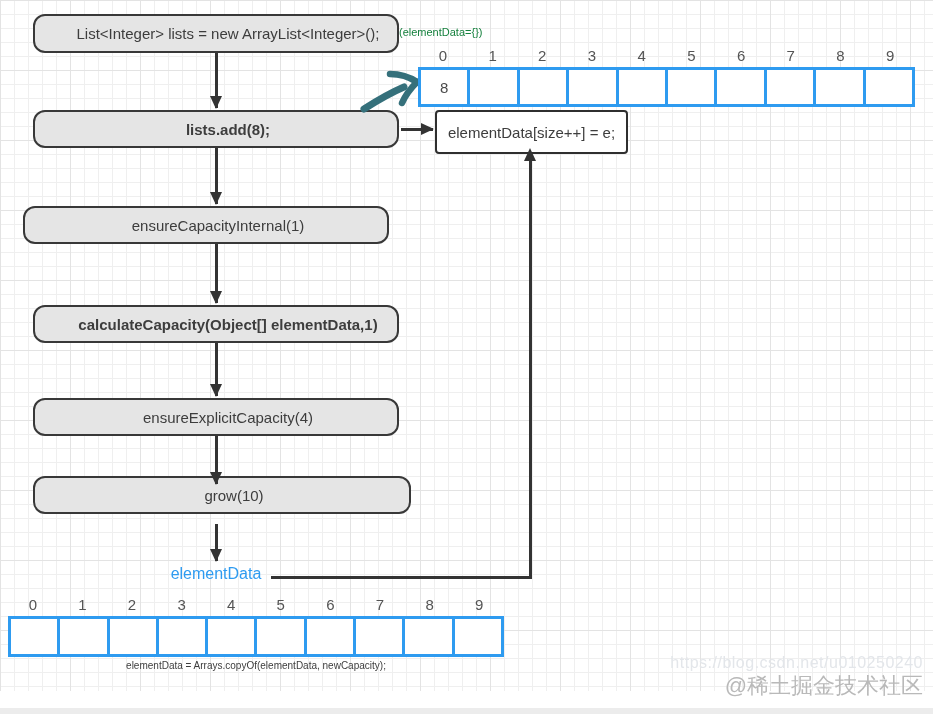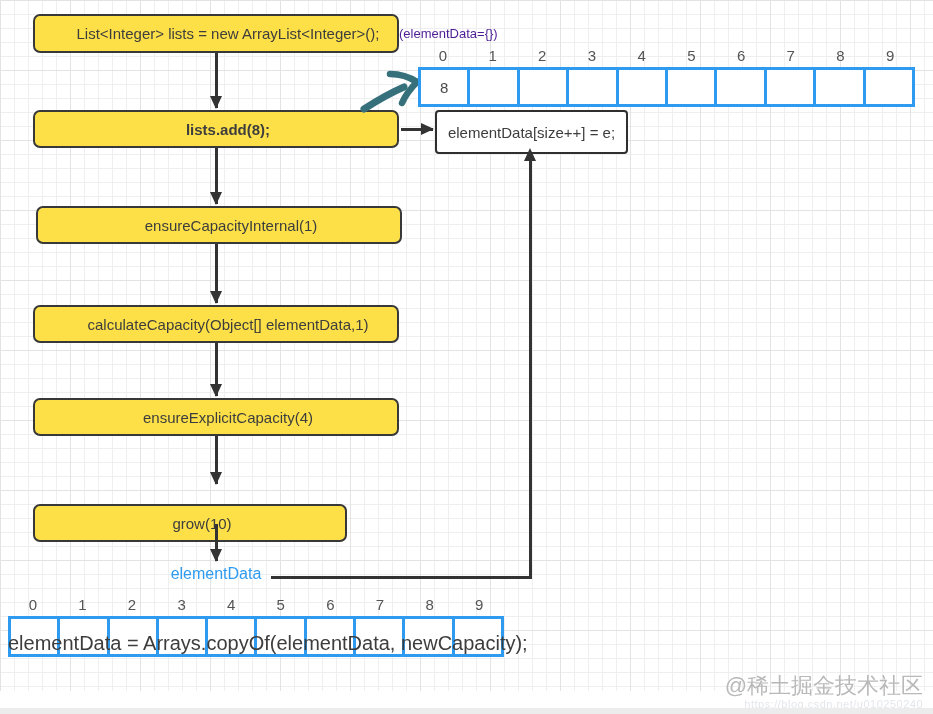--- a/index.html
+++ b/index.html
@@ -14,54 +14,54 @@
     background-image:
       linear-gradient(to right, #e3e3e3 1px, transparent 1px),
       linear-gradient(to bottom, #e3e3e3 1px, transparent 1px),
       linear-gradient(to right, #efefef 1px, transparent 1px),
       linear-gradient(to bottom, #efefef 1px, transparent 1px);
     background-size:70px 70px,70px 70px,14px 14px,14px 14px;
   }
   .bottom-bar{position:absolute;left:0;top:708px;width:933px;height:6px;background:#ececec;}
 
   .fbox{
-    position:absolute;box-sizing:border-box;background:#fde047;
-    border:2px solid #383838;border-radius:7px;
+    position:absolute;box-sizing:border-box;background:#e5e5e5;
+    border:2px solid #383838;border-radius:12px;
     display:flex;align-items:center;justify-content:center;
     font-size:15px;color:#3d3d3d;white-space:nowrap;padding-left:24px;
   }
   .b-declare{left:33px;top:14px;width:366px;height:39px;}
   .b-add{left:33px;top:110px;width:366px;height:38px;font-weight:bold;}
-  .b-eci{left:36px;top:206px;width:366px;height:38px;}
-  .b-calc{left:33px;top:305px;width:366px;height:38px;}
+  .b-eci{left:23px;top:206px;width:366px;height:38px;}
+  .b-calc{left:33px;top:305px;width:366px;height:38px;font-weight:bold;}
   .b-eec{left:33px;top:398px;width:366px;height:38px;}
-  .b-grow{left:33px;top:504px;width:314px;height:38px;}
+  .b-grow{left:33px;top:476px;width:378px;height:38px;}
   .b-assign{
     position:absolute;left:435px;top:110px;width:193px;height:44px;
     box-sizing:border-box;background:#fff;border:2.5px solid #2f2f2f;border-radius:4px;
     display:flex;align-items:center;justify-content:center;font-size:15px;color:#3d3d3d;white-space:nowrap;
   }
 
-  .red-note{position:absolute;left:399px;top:26px;font-size:13px;color:#4c1d95;white-space:nowrap;}
+  .red-note{position:absolute;left:399px;top:26px;font-size:11px;color:#15803d;white-space:nowrap;}
 
   
   .idx-row{position:absolute;display:flex;font-size:15px;color:#545454;}
   .idx-row span{flex:1;text-align:center;}
   .arr{position:absolute;box-sizing:border-box;display:flex;border:3px solid #2e9bf0;background:#fff;}
   .arr .cell{flex:1;display:flex;align-items:center;justify-content:center;font-size:15px;color:#4a4a4a;}
   .arr .cell:not(:last-child){border-right:3px solid #2e9bf0;}
   .top-idx{left:418px;top:47px;width:497px;height:17px;}
   .top-arr{left:418px;top:67px;width:497px;height:40px;}
   .bot-idx{left:8px;top:596px;width:496px;height:18px;}
   .bot-arr{left:8px;top:616px;width:496px;height:41px;}
 
   .ed-label{position:absolute;left:146px;top:565px;width:140px;text-align:center;
     font-size:16px;color:#2e9bf0;white-space:nowrap;}
-  .copy-stmt{position:absolute;left:8px;top:632px;width:496px;text-align:center;
-    font-size:20px;color:#3d3d3d;white-space:nowrap;}
+  .copy-stmt{position:absolute;left:8px;top:660px;width:496px;text-align:center;
+    font-size:10px;color:#3d3d3d;white-space:nowrap;}
 
   
   .varrow{position:absolute;width:2.5px;background:#333;}
   .varrow::after{content:"";position:absolute;left:-5.5px;bottom:-1px;width:0;height:0;
     border-left:6.5px solid transparent;border-right:6.5px solid transparent;border-top:13px solid #333;}
   .a1{left:215px;top:53px;height:55px;}
   .a2{left:215px;top:148px;height:56px;}
   .a3{left:215px;top:244px;height:59px;}
   .a4{left:215px;top:343px;height:53px;}
   .a5{left:215px;top:436px;height:48px;}
@@ -72,21 +72,21 @@
 
   
   .fb-h{position:absolute;left:271px;top:576px;width:261px;height:2.5px;background:#333;}
   .fb-v{position:absolute;left:529px;top:157px;width:2.5px;height:422px;background:#333;}
   .fb-head{position:absolute;left:524px;top:148px;width:0;height:0;
     border-left:6.5px solid transparent;border-right:6.5px solid transparent;border-bottom:13px solid #333;}
 
   .teal-arrow{position:absolute;left:356px;top:66px;width:72px;height:50px;}
 
   .wm{position:absolute;text-align:right;white-space:nowrap;}
-  .wm-url{left:655px;top:654px;width:268px;font-size:11px;color:#e3e6ea;letter-spacing:.5px;margin-top:44px;}
+  .wm-url{left:655px;top:654px;width:268px;font-size:16px;color:#e3e6ea;letter-spacing:.5px;}
   .wm-cn{left:655px;top:671px;width:268px;font-size:22px;color:#b9b9b9;}
 </style>
 </head>
 <body>
 
 <div class="stage">
   <div class="grid"></div>
 
   <div class="fbox b-declare">List&lt;Integer&gt; lists = new ArrayList&lt;Integer&gt;();</div>
   <div class="red-note">(elementData={})</div>

